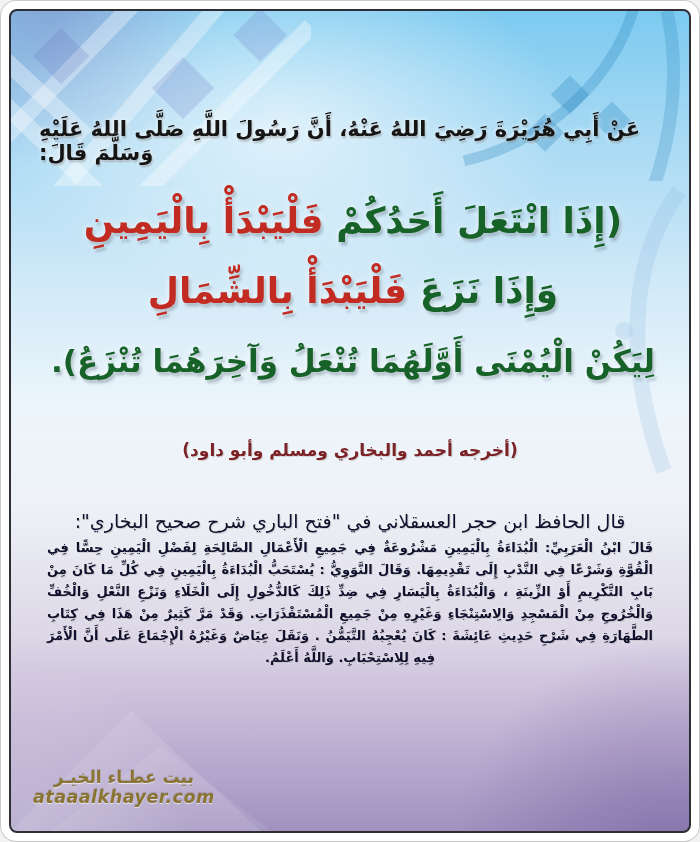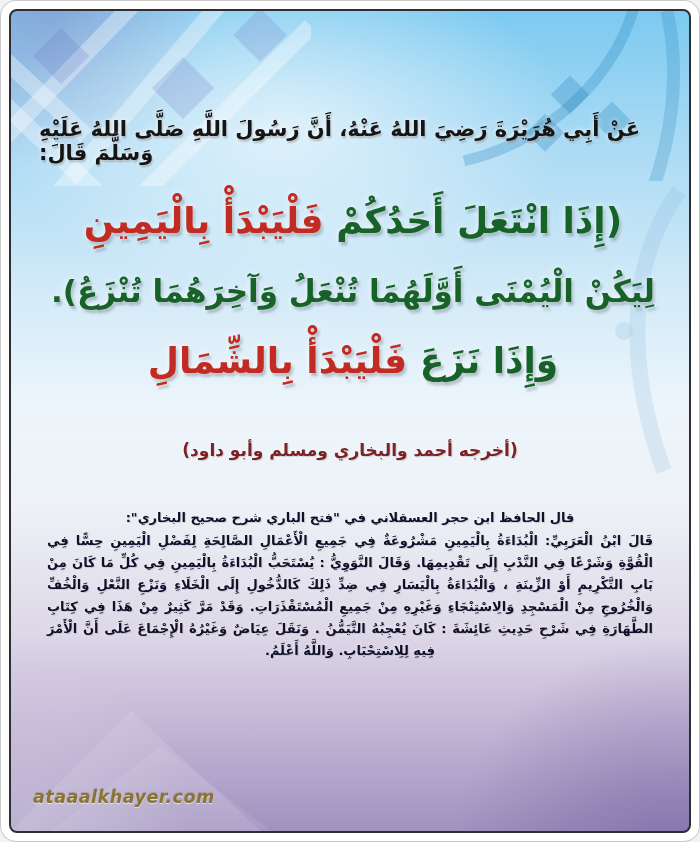--- a/index.html
+++ b/index.html
@@ -51,21 +51,21 @@
     position:absolute;top:429px;left:0;right:0;text-align:center;direction:rtl;
     font-size:17px;font-weight:bold;color:var(--attribution_maroon,#7b2227);
     text-shadow:0 0 4px rgba(255,255,255,0.9),1px 1px 1px rgba(0,0,0,0.2);
   }
   .commentary{
     position:absolute;top:499px;left:36px;right:36px;direction:rtl;
     color:var(--commentary_navy,#10102c);
     text-shadow:0 0 4px rgba(255,255,255,0.75),1px 1px 1px rgba(0,0,0,0.18);
   }
   .commentary .intro{
-    text-align:center;font-size:13px;font-weight:bold;margin-bottom:5px;
+    text-align:center;font-size:19px;font-weight:normal;margin-bottom:5px;
   }
   .commentary .body{
     font-size:13px;font-weight:bold;line-height:22px;
     text-align:justify;text-align-last:center;
   }
   .logo{
     position:absolute;left:22px;bottom:24px;text-align:center;
     color:var(--logo_gold,#8a7434);
     text-shadow:0 1px 1px rgba(255,255,255,0.65),0 -1px 1px rgba(80,60,20,0.25);
   }
@@ -110,29 +110,30 @@
 
     <svg class="deco deco-bl" viewBox="0 0 260 130">
       <polygon points="0,130 120,10 250,130" fill="rgba(255,255,255,0.20)"></polygon>
       <polygon points="40,130 150,45 260,130" fill="rgba(255,255,255,0.15)"></polygon>
     </svg>
 
     <div class="narration" dir="rtl">عَنْ أَبِي هُرَيْرَةَ رَضِيَ اللهُ عَنْهُ، أَنَّ رَسُولَ اللَّهِ صَلَّى اللهُ عَلَيْهِ وَسَلَّمَ قَالَ:</div>
 
     <div class="hadith" dir="rtl">
       <div class="h-line"><span class="g">(إِذَا انْتَعَلَ أَحَدُكُمْ </span><span class="r">فَلْيَبْدَأْ بِالْيَمِينِ</span></div>
+      <div class="h-line"><span class="g">وَإِذَا نَزَعَ </span><span class="r">فَلْيَبْدَأْ بِالشِّمَالِ</span></div>
       <div class="h-line small"><span class="g">لِيَكُنْ الْيُمْنَى أَوَّلَهُمَا تُنْعَلُ وَآخِرَهُمَا تُنْزَعُ).</span></div>
-      <div class="h-line"><span class="g">وَإِذَا نَزَعَ </span><span class="r">فَلْيَبْدَأْ بِالشِّمَالِ</span></div>
     </div>
 
     <div class="attribution" dir="rtl">(أخرجه أحمد والبخاري ومسلم وأبو داود)</div>
 
     <div class="commentary">
       <div class="intro" dir="rtl">قال الحافظ ابن حجر العسقلاني في "فتح الباري شرح صحيح البخاري":</div>
       <div class="body" dir="rtl">قَالَ ابْنُ الْعَرَبِيِّ: الْبُدَاءَةُ بِالْيَمِينِ مَشْرُوعَةٌ فِي جَمِيعِ الْأَعْمَالِ الصَّالِحَةِ لِفَضْلِ الْيَمِينِ حِسًّا فِي الْقُوَّةِ وَشَرْعًا فِي النَّدْبِ إِلَى تَقْدِيمِهَا. وَقَالَ النَّوَوِيُّ : يُسْتَحَبُّ الْبُدَاءَةُ بِالْيَمِينِ فِي كُلِّ مَا كَانَ مِنْ بَابِ التَّكْرِيمِ أَوْ الزِّينَةِ ، وَالْبُدَاءَةُ بِالْيَسَارِ فِي ضِدِّ ذَلِكَ كَالدُّخُولِ إِلَى الْخَلَاءِ وَنَزْعِ النَّعْلِ وَالْخُفِّ وَالْخُرُوجِ مِنْ الْمَسْجِدِ وَالِاسْتِنْجَاءِ وَغَيْرِهِ مِنْ جَمِيعِ الْمُسْتَقْذَرَاتِ. وَقَدْ مَرَّ كَثِيرٌ مِنْ هَذَا فِي كِتَابِ الطَّهَارَةِ فِي شَرْحِ حَدِيثِ عَائِشَةَ : كَانَ يُعْجِبُهُ التَّيَمُّنُ . وَنَقَلَ عِيَاضٌ وَغَيْرُهُ الْإِجْمَاعَ عَلَى أَنَّ الْأَمْرَ فِيهِ لِلِاسْتِحْبَابِ. وَاللَّهُ أَعْلَمُ.</div>
     </div>
 
     <div class="logo">
+      <div class="logo-ar" dir="rtl">بيت عطـاء الخيـر</div>
       <div class="logo-en">ataaalkhayer.com</div>
     </div>
 
   </div>
 </div>
 
 </body></html>

